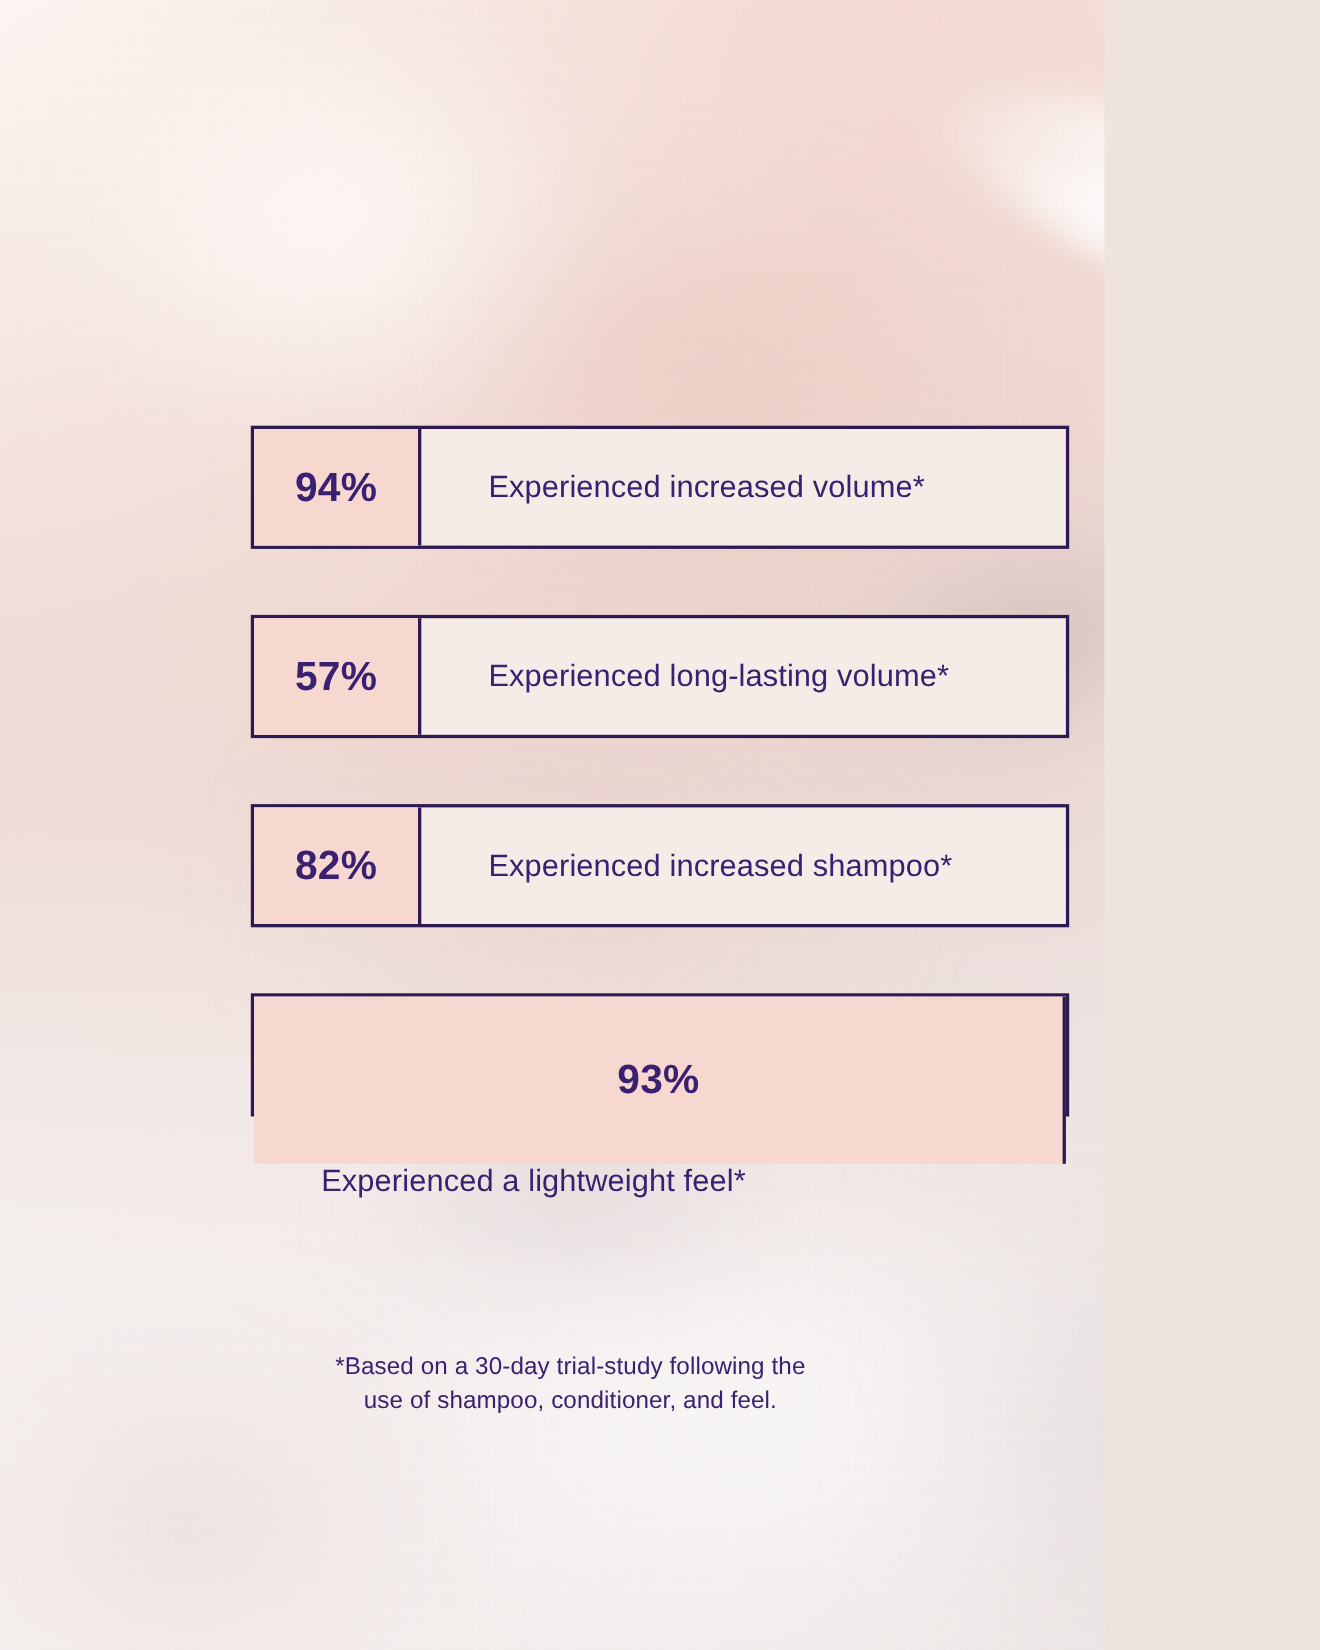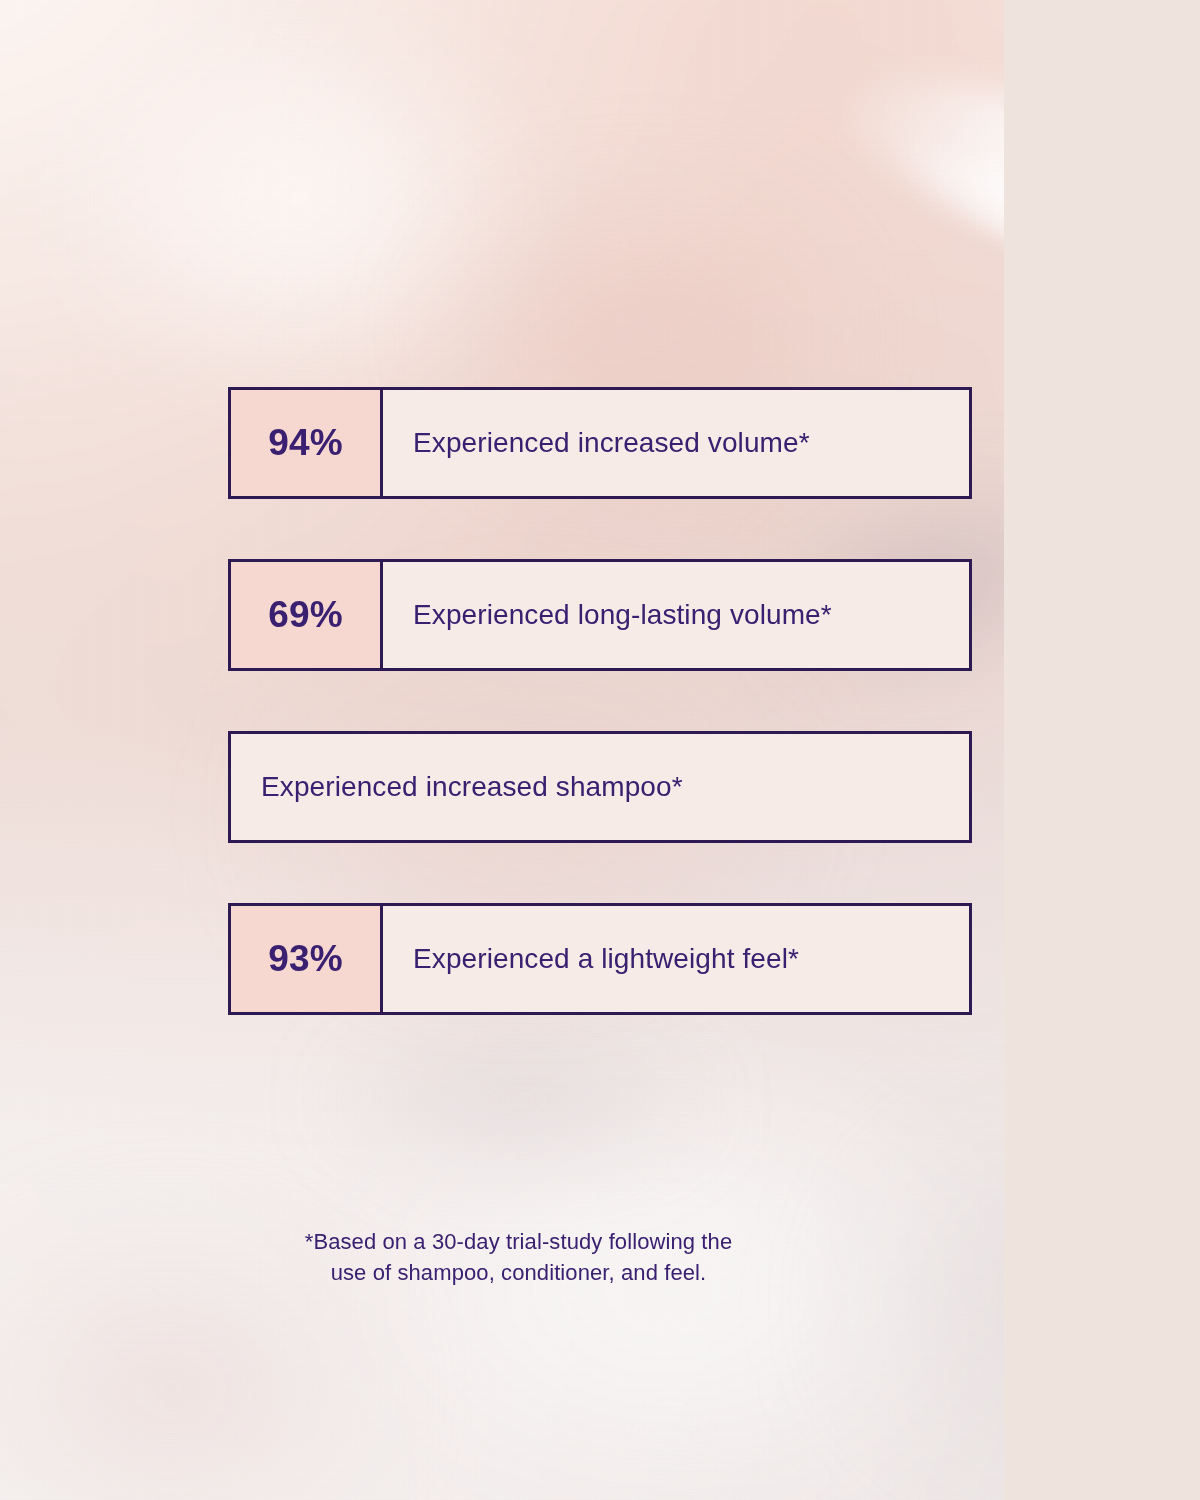--- a/index.html
+++ b/index.html
@@ -133,40 +133,40 @@
   }
   .stat-row {
     display: flex;
     align-items: stretch;
     height: 112px;
     border: 3px solid var(--ink);
     box-sizing: border-box;
     margin-bottom: 60px;
     background: var(--cream);
   }
-  .stat-row:last-child { margin-bottom: 0; }
+  .stat-row:last-child { margin-bottom: 0; flex-direction: column; }
 
   .stat-pct {
     flex: 0 0 152px;
     background: var(--pink);
     border-right: 3px solid var(--ink);
     display: flex;
     align-items: center;
     justify-content: center;
     font-size: 37px;
     font-weight: 700;
     color: var(--ink-text);
     letter-spacing: 0.2px;
     box-sizing: border-box;
   }
   .stat-label {
     flex: 1 1 auto;
     display: flex;
     align-items: center;
-    padding-left: 30px;
+    padding-left: 61px;
     font-size: 28px;
     font-weight: 400;
     color: var(--ink-text);
     letter-spacing: 0.1px;
   }
 
   
   .footnote {
     position: absolute;
     left: 0;
@@ -206,25 +206,26 @@
   <div class="bg-grain"></div>
 
   <div class="stats">
 
     <div class="stat-row">
       <div class="stat-pct">94%</div>
       <div class="stat-label">Experienced increased volume*</div>
     </div>
 
     <div class="stat-row">
-      <div class="stat-pct">69%</div>
+      <div class="stat-pct">57%</div>
       <div class="stat-label">Experienced long-lasting volume*</div>
     </div>
 
     <div class="stat-row">
+      <div class="stat-pct">82%</div>
       <div class="stat-label">Experienced increased shampoo*</div>
     </div>
 
     <div class="stat-row">
       <div class="stat-pct">93%</div>
       <div class="stat-label">Experienced a lightweight feel*</div>
     </div>
 
   </div>
 

